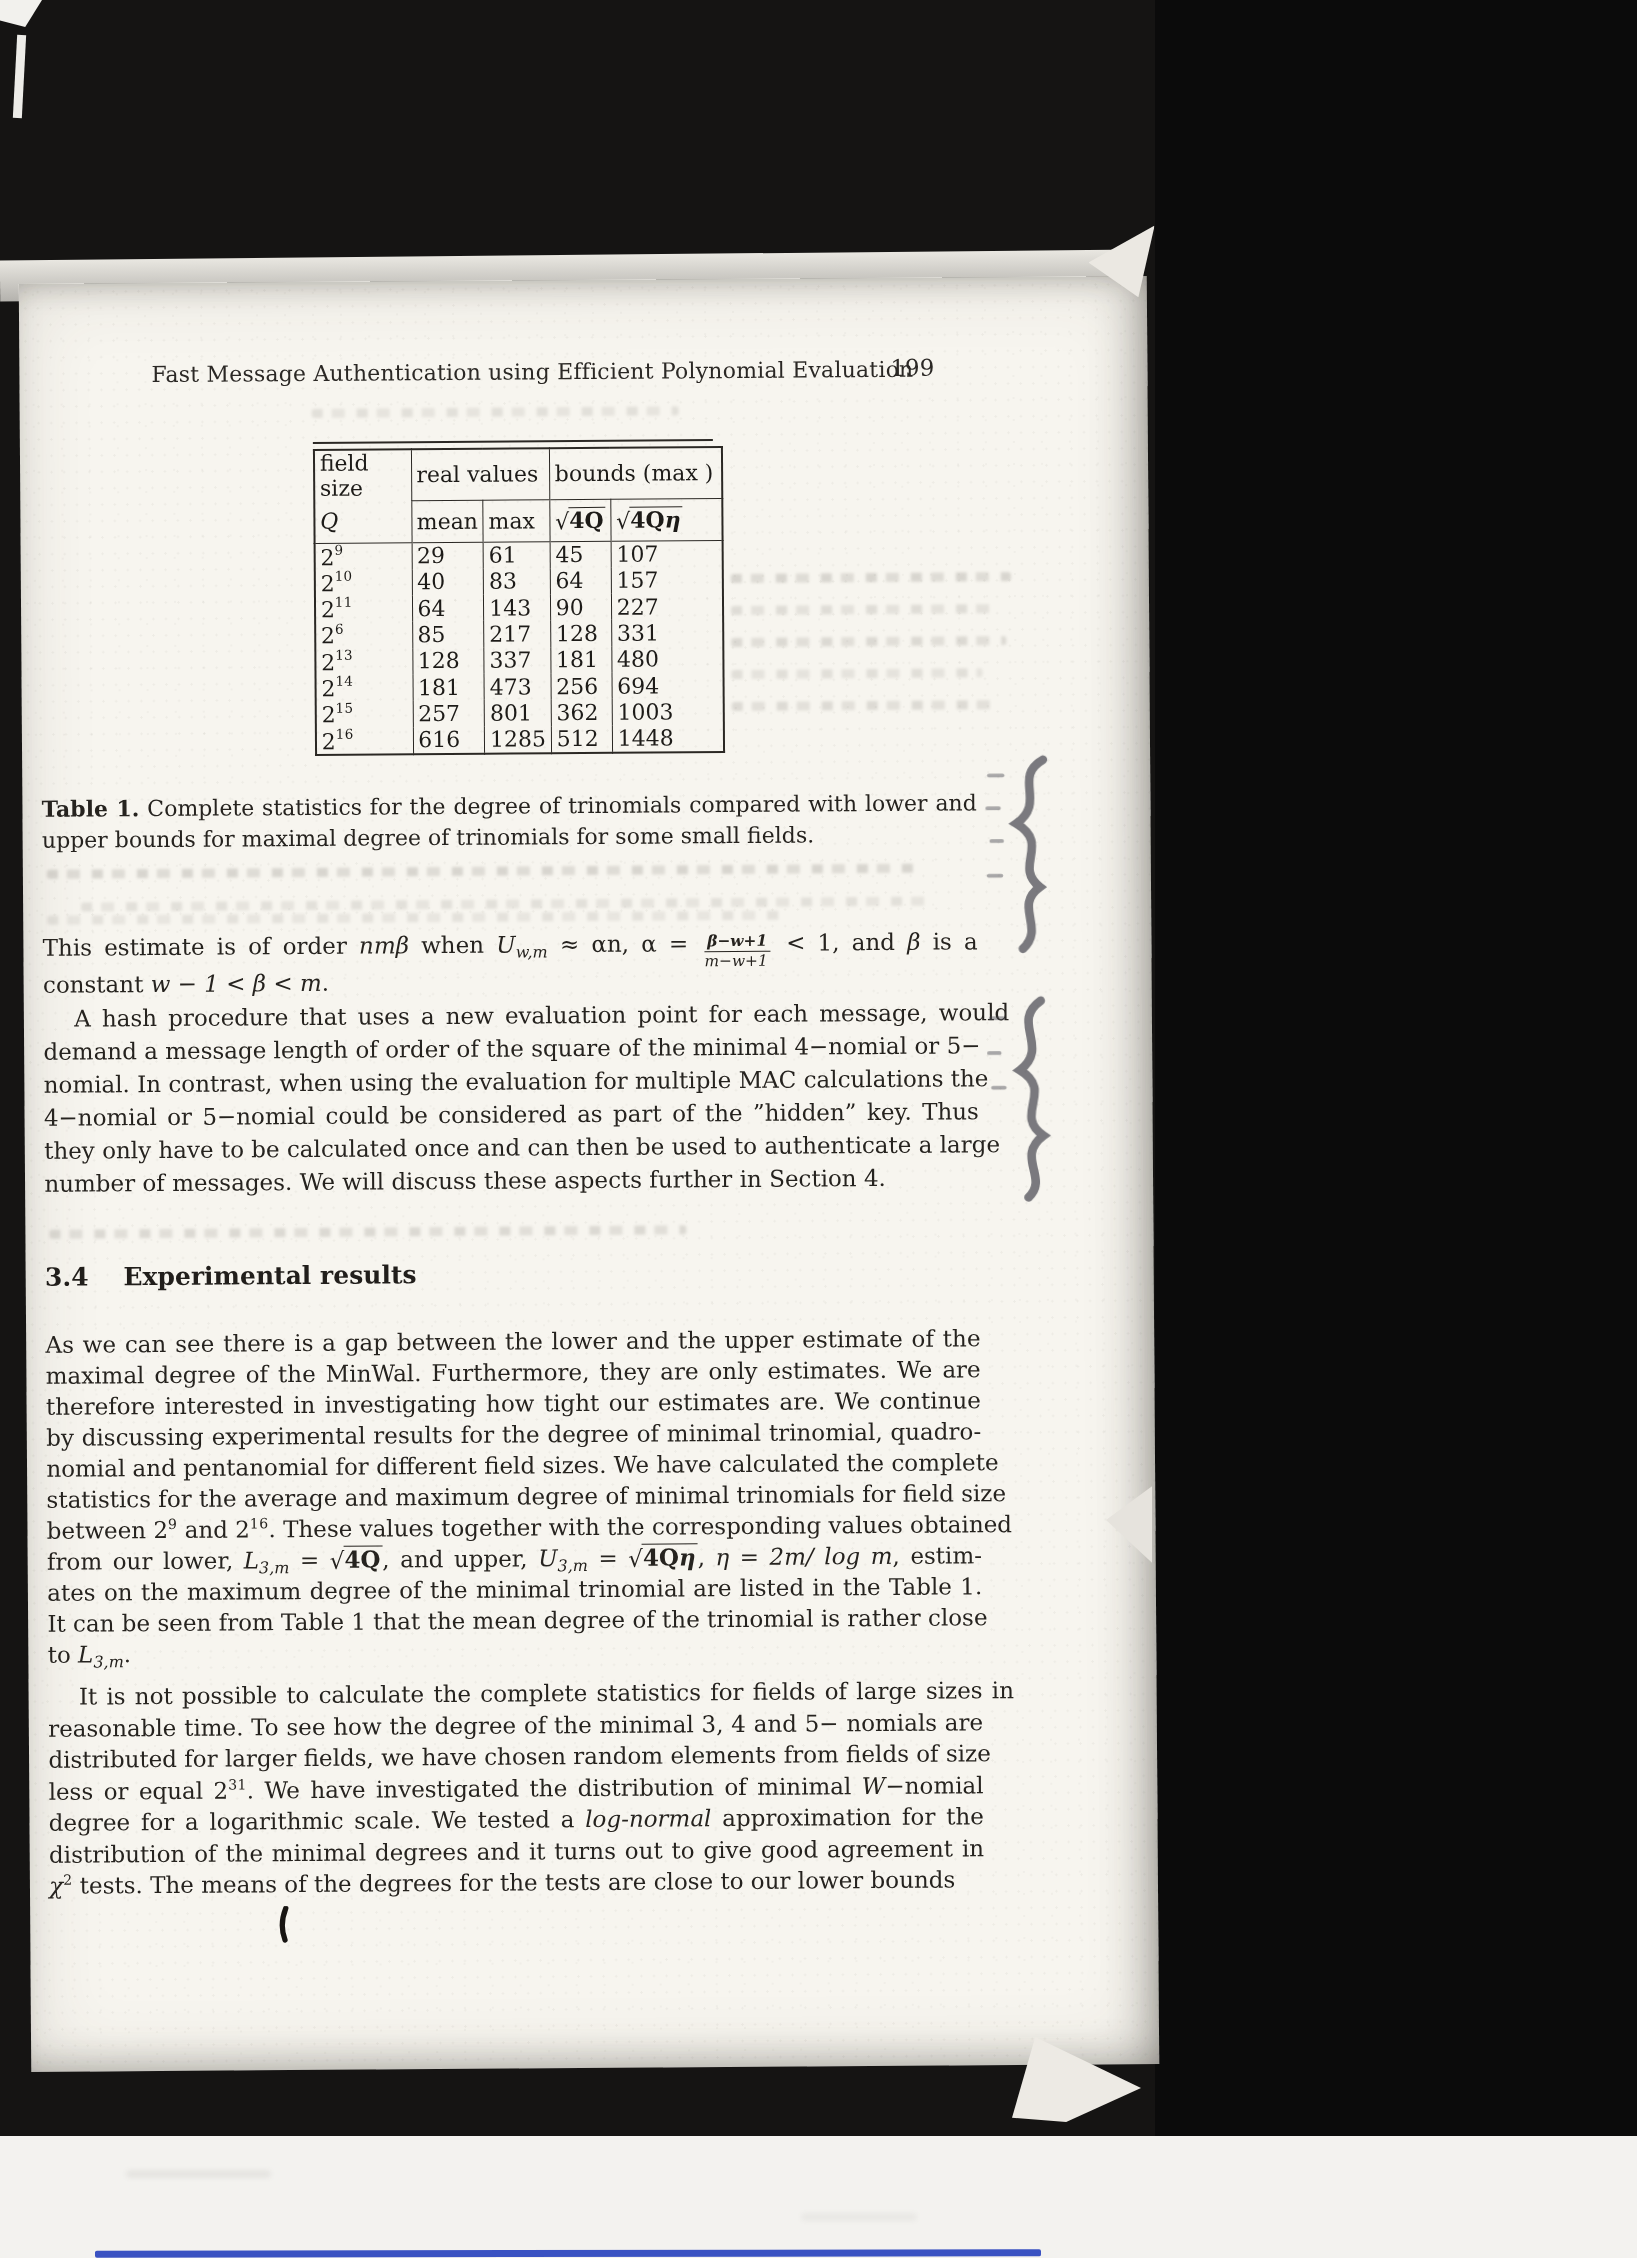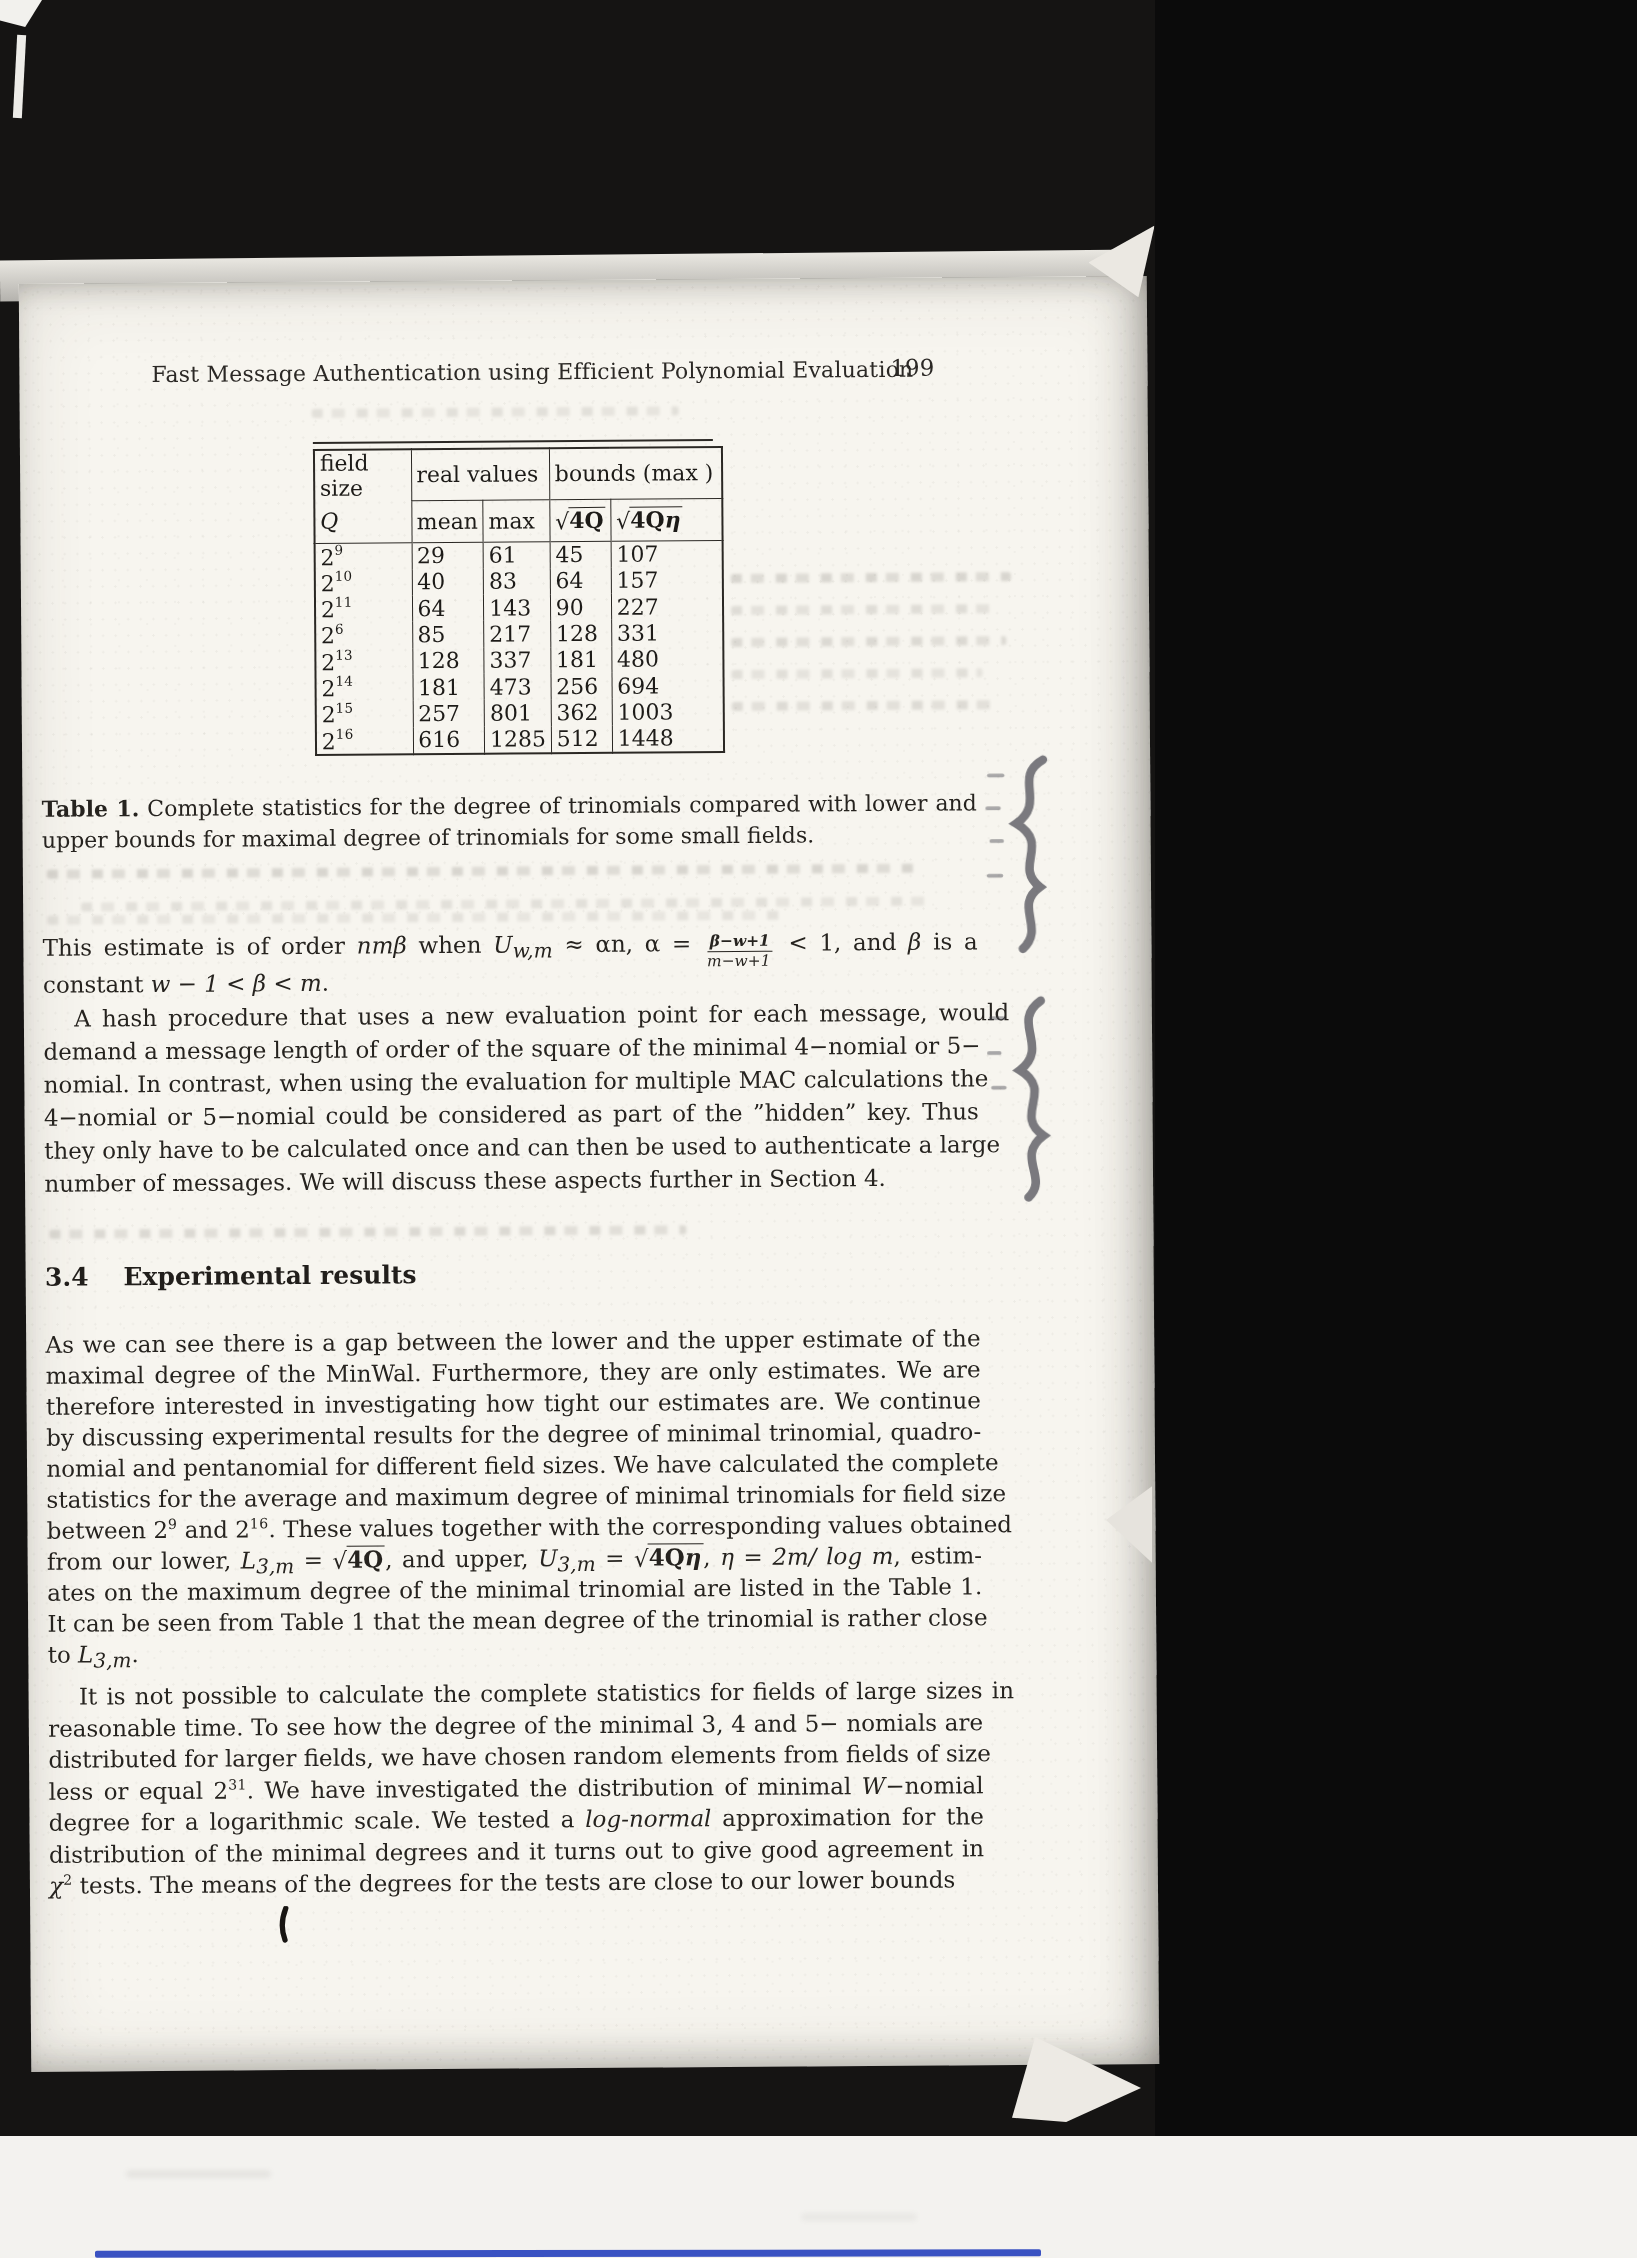--- a/index.html
+++ b/index.html
@@ -50,21 +50,21 @@
   .line {
     position:relative; width:935px; height:31px;
     font-size:23px; line-height:31px; color:#26231f;
     white-space:nowrap; text-align:justify; text-align-last:justify;
   }
   .line.last { text-align-last:left; }
   .indent { padding-left:31px; }
   .it { font-style:italic; }
   .b { font-weight:bold; }
   .sp { font-size:14px; position:relative; top:-8.7px; letter-spacing:0.4px; }
-  .sb { font-size:20px; position:relative; top:4.8px; font-style:italic; }
+  .sb { font-size:16px; position:relative; top:4.8px; font-style:italic; }
   .para { position:absolute; left:19.3px; }
 
   .frac { display:inline-block; vertical-align:-15.4px; text-align:center;
     font-size:15.4px; line-height:1.1; font-style:italic; margin:0 3.9px; white-space:nowrap; }
   .frac .num { display:block; border-bottom:1.5px solid #26231f; padding:0 2.9px 1px;font-weight:bold; }
   .frac .den { display:block; padding-top:1px; }
 
   .sqrt { display:inline-block; white-space:nowrap; }
   .rsign { display:inline-block; margin-right:-1px; transform:translateY(1px); }
   .rad  { border-top:1.6px solid #26231f; display:inline-block; line-height:1.05; padding:1px 1.9px 0 1px;font-weight:bold; }

